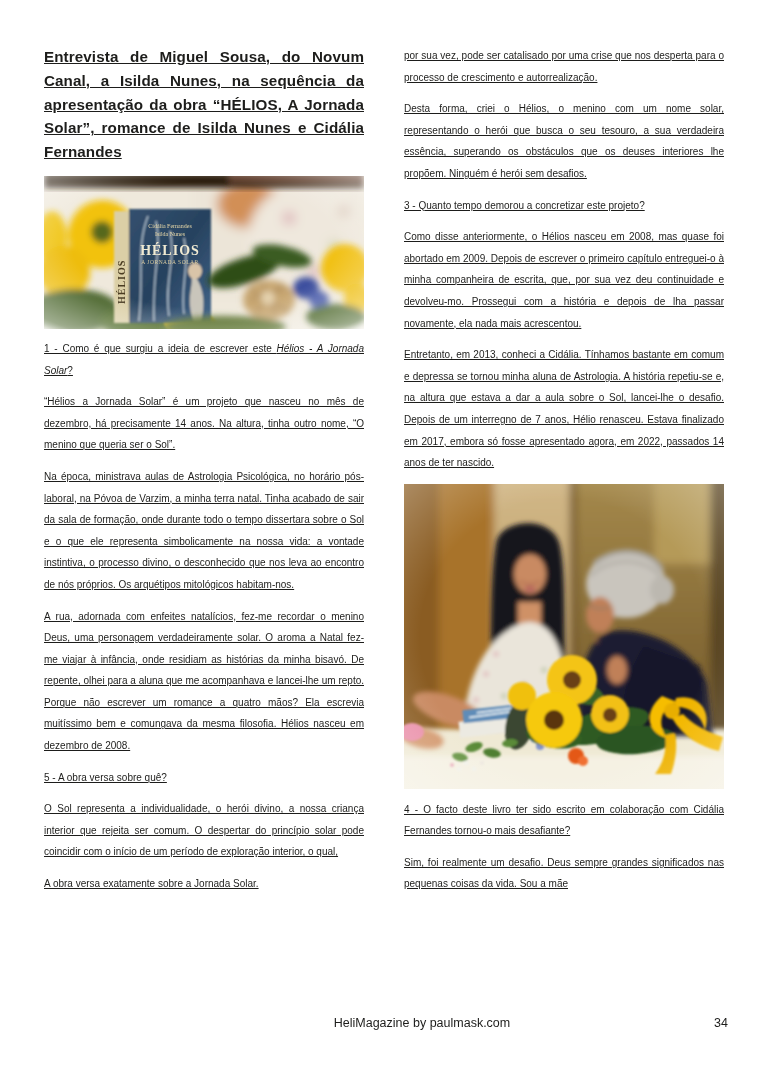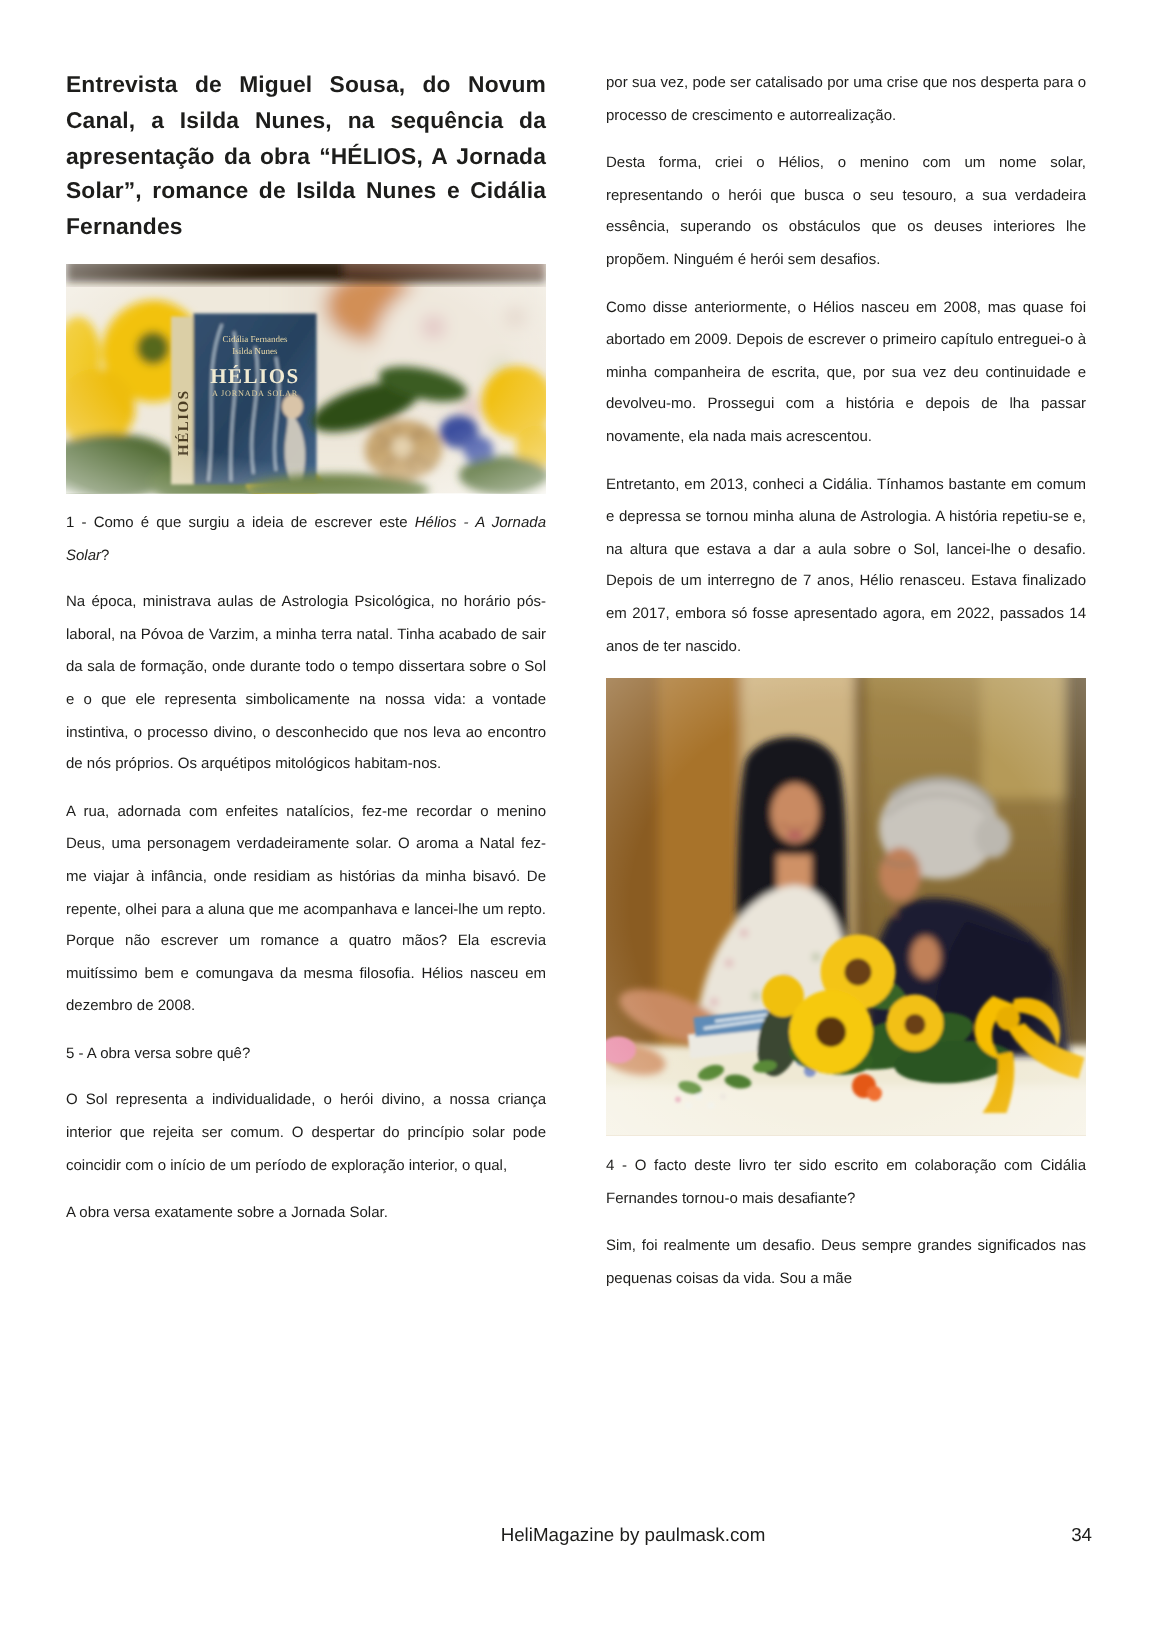--- a/index.html
+++ b/index.html
@@ -1,20 +1,20 @@
 <!DOCTYPE html>
 <html><head>
 <meta charset="utf-8">
 <style>
   html,body{margin:0;padding:0;background:#ffffff;}
   .page{
     position:relative;width:768px;height:1086px;background:#ffffff;
     font-family:"Liberation Sans",sans-serif;color:#1d1d1b;overflow:hidden;
   }
-  .col{position:absolute;top:45px;width:320px;}
+  .col{position:absolute;top:45px;width:320px;text-decoration:underline;}
   .col-left{left:44px;}
   .col-right{left:404px;}
   .title{
     font-size:15.2px;line-height:23.8px;font-weight:bold;text-align:justify;
     margin:0 0 12px 0;letter-spacing:0.1px;
   }
   .para{font-size:10px;line-height:21.6px;text-align:justify;margin:0 0 10px 0;}
   .photo{display:block;margin:2px 0 9px 0;}
   .photo2{margin:4px 0 10px 0;}
   .footer{position:absolute;left:0;top:1016px;width:768px;height:22px;font-size:12.5px;color:#1d1d1b;}
@@ -102,30 +102,32 @@
         <ellipse cx="275" cy="124" rx="10" ry="9" fill="#4a5caa"></ellipse>
         <circle cx="301" cy="92" r="24" fill="#f1c112"></circle>
         <circle cx="314" cy="122" r="14" fill="#eebd0e"></circle>
         <ellipse cx="292" cy="141" rx="30" ry="13" fill="#3f5d1e"></ellipse>
         <ellipse cx="180" cy="151" rx="62" ry="11" fill="#58702c"></ellipse>
       </g>
       <rect width="320" height="153" fill="url(#vig1)"></rect>
     </svg>
 
     <p class="para"><span>1 - Como é que surgiu a ideia de escrever este </span><i>Hélios - A Jornada Solar</i><span>?</span></p>
+    <p class="para">“Hélios a Jornada Solar” é um projeto que nasceu no mês de dezembro, há precisamente 14 anos. Na altura, tinha outro nome, “O menino que queria ser o Sol”.</p>
     <p class="para">Na época, ministrava aulas de Astrologia Psicológica, no horário pós-laboral, na Póvoa de Varzim, a minha terra natal. Tinha acabado de sair da sala de formação, onde durante todo o tempo dissertara sobre o Sol e o que ele representa simbolicamente na nossa vida: a vontade instintiva, o processo divino, o desconhecido que nos leva ao encontro de nós próprios. Os arquétipos mitológicos habitam-nos.</p>
     <p class="para">A rua, adornada com enfeites natalícios, fez-me recordar o menino Deus, uma personagem verdadeiramente solar. O aroma a Natal fez-me viajar à infância, onde residiam as histórias da minha bisavó. De repente, olhei para a aluna que me acompanhava e lancei-lhe um repto. Porque não escrever um romance a quatro mãos? Ela escrevia muitíssimo bem e comungava da mesma filosofia. Hélios nasceu em dezembro de 2008.</p>
     <p class="para">5 - A obra versa sobre quê?</p>
     <p class="para">O Sol representa a individualidade, o herói divino, a nossa criança interior que rejeita ser comum. O despertar do princípio solar pode coincidir com o início de um período de exploração interior, o qual,</p>
     <p class="para">A obra versa exatamente sobre a Jornada Solar.</p>
   </div>
 
   <div class="col col-right">
     <p class="para">por sua vez, pode ser catalisado por uma crise que nos desperta para o processo de crescimento e autorrealização.</p>
     <p class="para">Desta forma, criei o Hélios, o menino com um nome solar, representando o herói que busca o seu tesouro, a sua verdadeira essência, superando os obstáculos que os deuses interiores lhe propõem. Ninguém é herói sem desafios.</p>
+    <p class="para">3 - Quanto tempo demorou a concretizar este projeto?</p>
     <p class="para">Como disse anteriormente, o Hélios nasceu em 2008, mas quase foi abortado em 2009. Depois de escrever o primeiro capítulo entreguei-o à minha companheira de escrita, que, por sua vez deu continuidade e devolveu-mo. Prossegui com a história e depois de lha passar novamente, ela nada mais acrescentou.</p>
     <p class="para">Entretanto, em 2013, conheci a Cidália. Tínhamos bastante em comum e depressa se tornou minha aluna de Astrologia. A história repetiu-se e, na altura que estava a dar a aula sobre o Sol, lancei-lhe o desafio. Depois de um interregno de 7 anos, Hélio renasceu. Estava finalizado em 2017, embora só fosse apresentado agora, em 2022, passados 14 anos de ter nascido.</p>
 
     <svg class="photo photo2" viewBox="0 0 320 305" width="320" height="305" aria-hidden="true">
       <defs>
         <filter id="qb5" x="-20%" y="-20%" width="140%" height="140%">
             <feGaussianBlur stdDeviation="4"></feGaussianBlur>
           </filter>
         <filter id="qb25" x="-20%" y="-20%" width="140%" height="140%">
             <feGaussianBlur stdDeviation="2.5"></feGaussianBlur>

